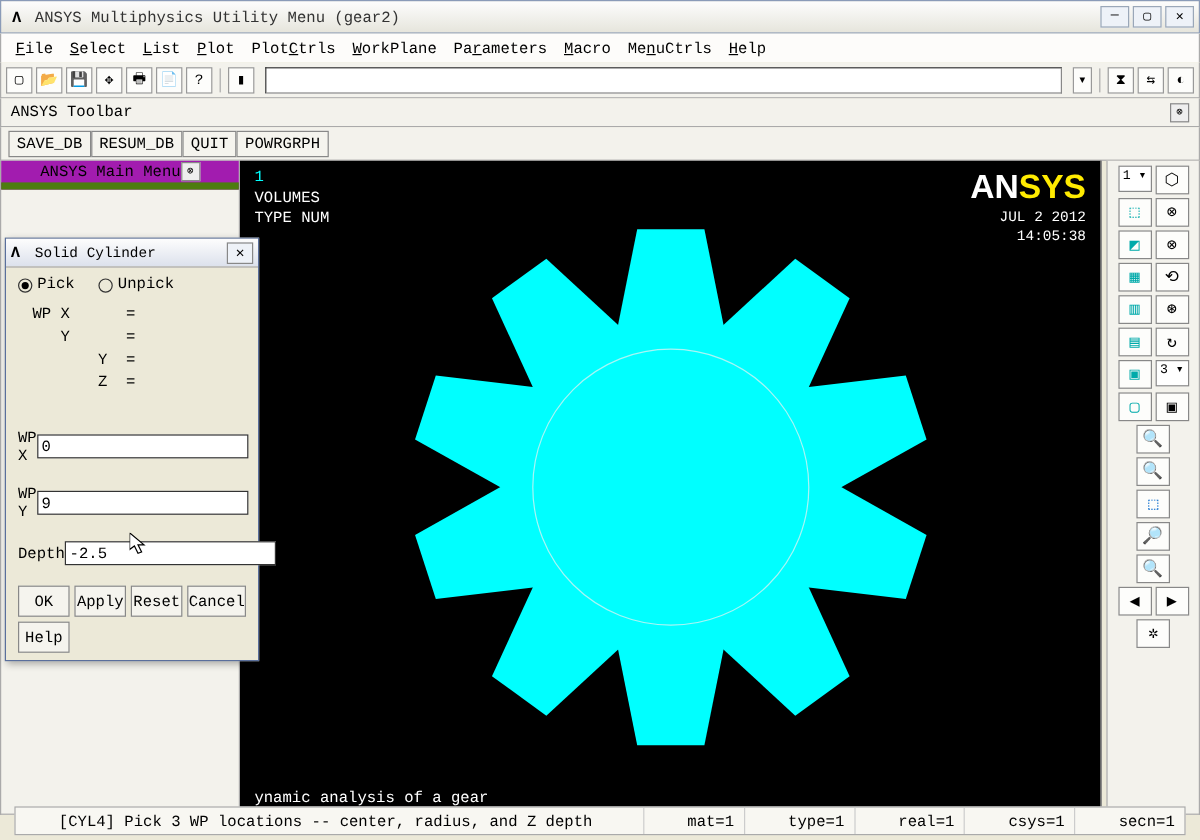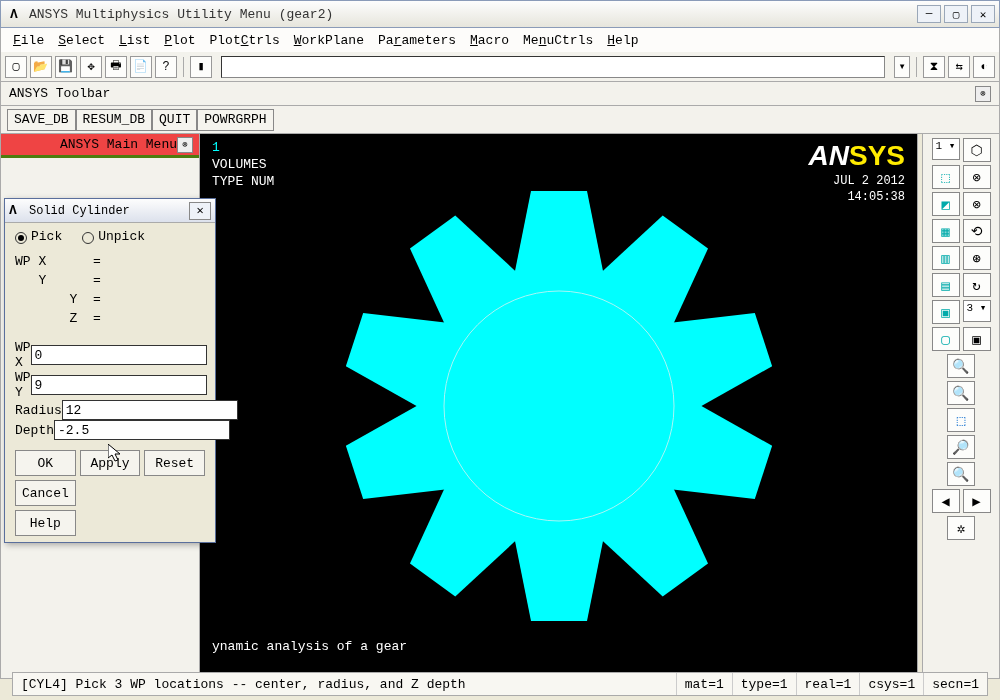--- a/index.html
+++ b/index.html
@@ -15,53 +15,53 @@
 .toolbar1 { height: 30px; background: #f3f2ec; border: 1px solid #aaa; border-top: none; display: flex; align-items: center; padding: 2px 4px; gap: 3px; }
 .tbtn { width: 22px; height: 22px; border: 1px solid #999; background: #fdfdfb; display: flex; align-items: center; justify-content: center; cursor: pointer; font-size: 12px; }
 .sep { width: 1px; height: 20px; background: #aaa; margin: 0 3px; }
 .cmdinput { flex: 1; height: 22px; border: 1px inset #888; background: #fff; padding: 0 4px; margin: 0 6px; }
 .toolbar-label { height: 24px; background: #f3f2ec; border: 1px solid #aaa; border-top: none; display: flex; align-items: center; padding: 0 8px; justify-content: space-between; }
 .collapse-btn { width: 16px; height: 16px; border: 1px solid #888; background: #eee; display: flex; align-items: center; justify-content: center; font-size: 9px; cursor: pointer; }
 .toolbar2 { height: 28px; background: #f3f2ec; border: 1px solid #aaa; border-top: none; display: flex; align-items: center; padding: 2px 6px; gap: 0; }
 .toolbar2 button { height: 22px; border: 1px solid #888; background: #f5f4ee; padding: 0 6px; cursor: pointer; font-family: inherit; font-size: 13px; }
 .mainrow { display: flex; height: 545px; }
 .leftcol { width: 200px; background: #f3f2ec; border: 1px solid #aaa; border-top: none; display: flex; flex-direction: column; }
-.mainmenu-hdr { height: 24px; display: flex; align-items: center; justify-content: flex-end; padding: 0 6px; border-bottom: 3px solid #4d7c0f; background: #ef4444; }
+.mainmenu-hdr { height: 24px; display: flex; align-items: center; justify-content: center; padding: 0 6px; border-bottom: 6px solid #4d7c0f; background: #a21caf; }
 .viewport { flex: 1; background: #000; position: relative; overflow: hidden; border: 1px solid #aaa; border-left: none; border-top: none; margin-right: 4px; }
 .vp-top-left { position: absolute; top: 6px; left: 12px; color: #fff; font-size: 13px; line-height: 1.3; }
 .vp-top-left .num1 { color: #00ffff; }
 .vp-top-right { position: absolute; top: 6px; right: 12px; text-align: right; }
 .ansys-logo { font-family: Arial, sans-serif; font-weight: bold; font-size: 28px; color: #ffeb00; }
-.ansys-logo .an { color: #fff; font-style: italic; }
+.ansys-logo .an { color: #fff; }
 .vp-date { color: #fff; font-size: 12px; margin-top: 2px; }
-.vp-bottom { position: absolute; bottom: 24px; left: 12px; color: #fff; font-size: 13px; }
+.vp-bottom { position: absolute; bottom: 6px; left: 12px; color: #fff; font-size: 13px; }
 .gear-svg { position: absolute; top: 50%; left: 50%; transform: translate(-50%, -50%); }
 .rightpanel { width: 78px; background: #f3f2ec; border: 1px solid #aaa; border-top: none; padding: 4px 2px; display: flex; flex-direction: column; gap: 3px; }
 .rightrow { display: flex; gap: 3px; justify-content: center; }
 .ricon { width: 28px; height: 24px; border: 1px solid #888; background: #fdfdfb; display: flex; align-items: center; justify-content: center; cursor: pointer; font-size: 14px; }
 .rsel { width: 28px; height: 22px; border: 1px solid #888; background: #fff; font-size: 11px; text-align: center; }
 .dialog { position: absolute; top: 198px; left: 4px; width: 212px; background: #ece9d8; border: 1px solid #5a6f9c; box-shadow: 2px 2px 6px rgba(0,0,0,0.3); }
 .dlg-title { height: 24px; background: linear-gradient(#fdfdfd,#dce1ec); display: flex; align-items: center; padding: 0 4px; border-bottom: 1px solid #aaa; }
 .dlg-title .logo { width: 16px; height: 16px; margin-right: 4px; font-weight: bold; }
 .dlg-title .t { flex: 1; font-size: 12px; }
 .dlg-close { width: 22px; height: 18px; border: 1px solid #888; background: #eef2f8; display: flex; align-items: center; justify-content: center; cursor: pointer; font-size: 12px; }
 .dlg-body { padding: 6px 10px; font-size: 13px; }
 .pickrow { display: flex; gap: 20px; margin-bottom: 10px; align-items: center; }
 .radio { display: flex; align-items: flex-end; gap: 4px; cursor: pointer; }
 .radio .dot { width: 12px; height: 12px; border: 1px solid #333; border-radius: 50%; display: flex; align-items: center; justify-content: center; }
 .radio .dot.on::after { content: ''; width: 6px; height: 6px; background: #000; border-radius: 50%; }
-.coord-line { margin: 4px 0; white-space: pre; }
-.field-row { display: flex; align-items: center; margin: 0 0; }
+.coord-line { margin: 4px 12px; white-space: pre; }
+.field-row { display: flex; align-items: center; margin: 17px 0; }
 .field-row label { width: 90px; }
 .field-row input { flex: 1; height: 20px; border: 1px solid #333; padding: 0 3px; font-family: inherit; font-size: 13px; }
-.btngrid { display: grid; grid-template-columns: 1fr 1fr 1fr; gap: 4px; margin-top: 10px; }
+.btngrid { display: grid; grid-template-columns: 1fr 1fr 1fr 1fr; gap: 4px; margin-top: 10px; }
 .btngrid button { height: 26px; border: 1px solid #888; background: #f5f4ee; cursor: pointer; font-family: inherit; font-size: 13px; }
 .btngrid .full { grid-column: 1 / 2; }
 .statusbar { position: absolute; bottom: 4px; left: 12px; right: 12px; height: 24px; border: 1px solid #aaa; background: #f8f7f2; display: flex; align-items: center; font-size: 13px; }
-.statusbar .cell { padding: 0 8px; border-right: 1px solid #ccc; height: 100%; display: flex; align-items: center; }
+.statusbar .cell { padding: 0 8px; border-right: 1px solid #ccc; height: 100%; display: flex; align-items: center; margin-left: 28px; }
 .cursor { position: absolute; width: 16px; height: 20px; pointer-events: none; }
 </style>
 </head>
 <body>
 
 <div class="titlebar">
   <div class="logo">Λ</div>
   <div class="title">ANSYS Multiphysics Utility Menu (gear2)</div>
   <div class="winbtns">
     <div class="winbtn">─</div>
@@ -236,24 +236,20 @@
     <div style="height:10px"></div>
     <div class="field-row">
         <label>WP X</label>
         <input value="0" style="">
       </div>
     <div class="field-row">
         <label>WP Y</label>
         <input value="9" style="">
       </div>
     <div class="field-row">
-        <label>Radius</label>
-        <input value="12" style="">
-      </div>
-    <div class="field-row">
         <label>Depth</label>
         <input value="-2.5" style="">
       </div>
 
     <div class="btngrid">
       <button>OK</button>
       <button>Apply</button>
       <button>Reset</button>
       <button>Cancel</button>
       <button class="full">Help</button>

